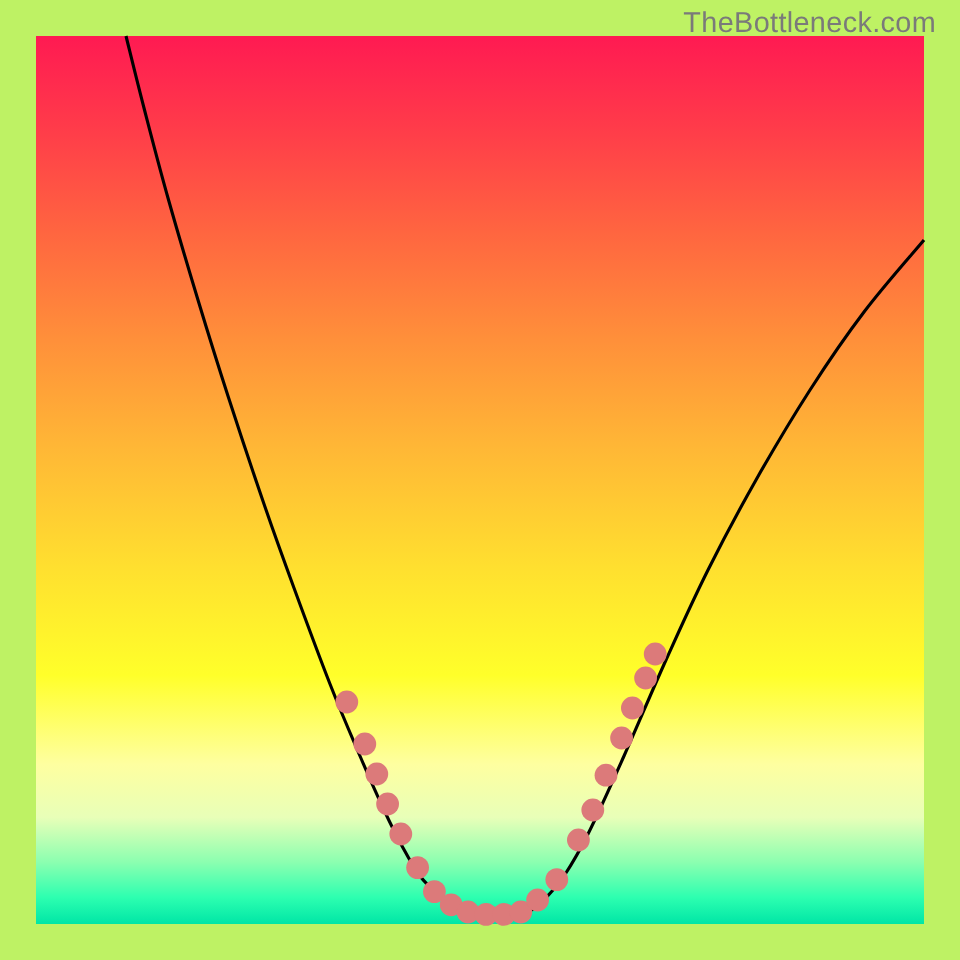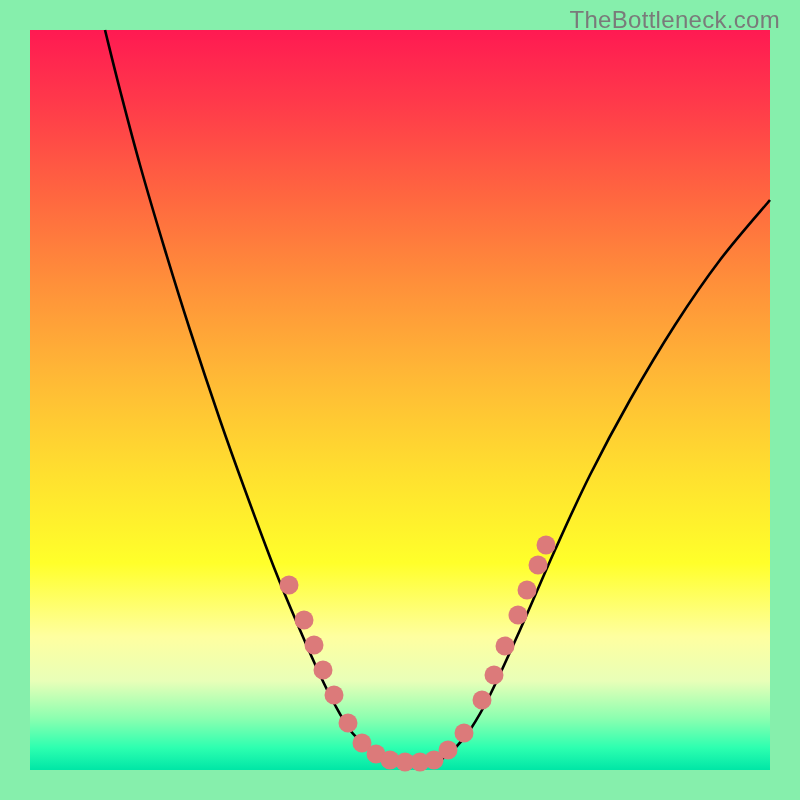--- a/index.html
+++ b/index.html
@@ -10,21 +10,21 @@
     background: #000;
     overflow: hidden;
     font-family: Arial, Helvetica, sans-serif;
   }
   .frame {
     position: absolute;
     left: 0;
     top: 0;
     width: 800px;
     height: 800px;
-    background: #86efac;
+    background: #bef264;
   }
   .plot {
     position: absolute;
     left: 30px;
     top: 30px;
     width: 740px;
     height: 740px;
     background: linear-gradient(to bottom,
       #ff1a52 0%,
       #ff3a4a 10%,

